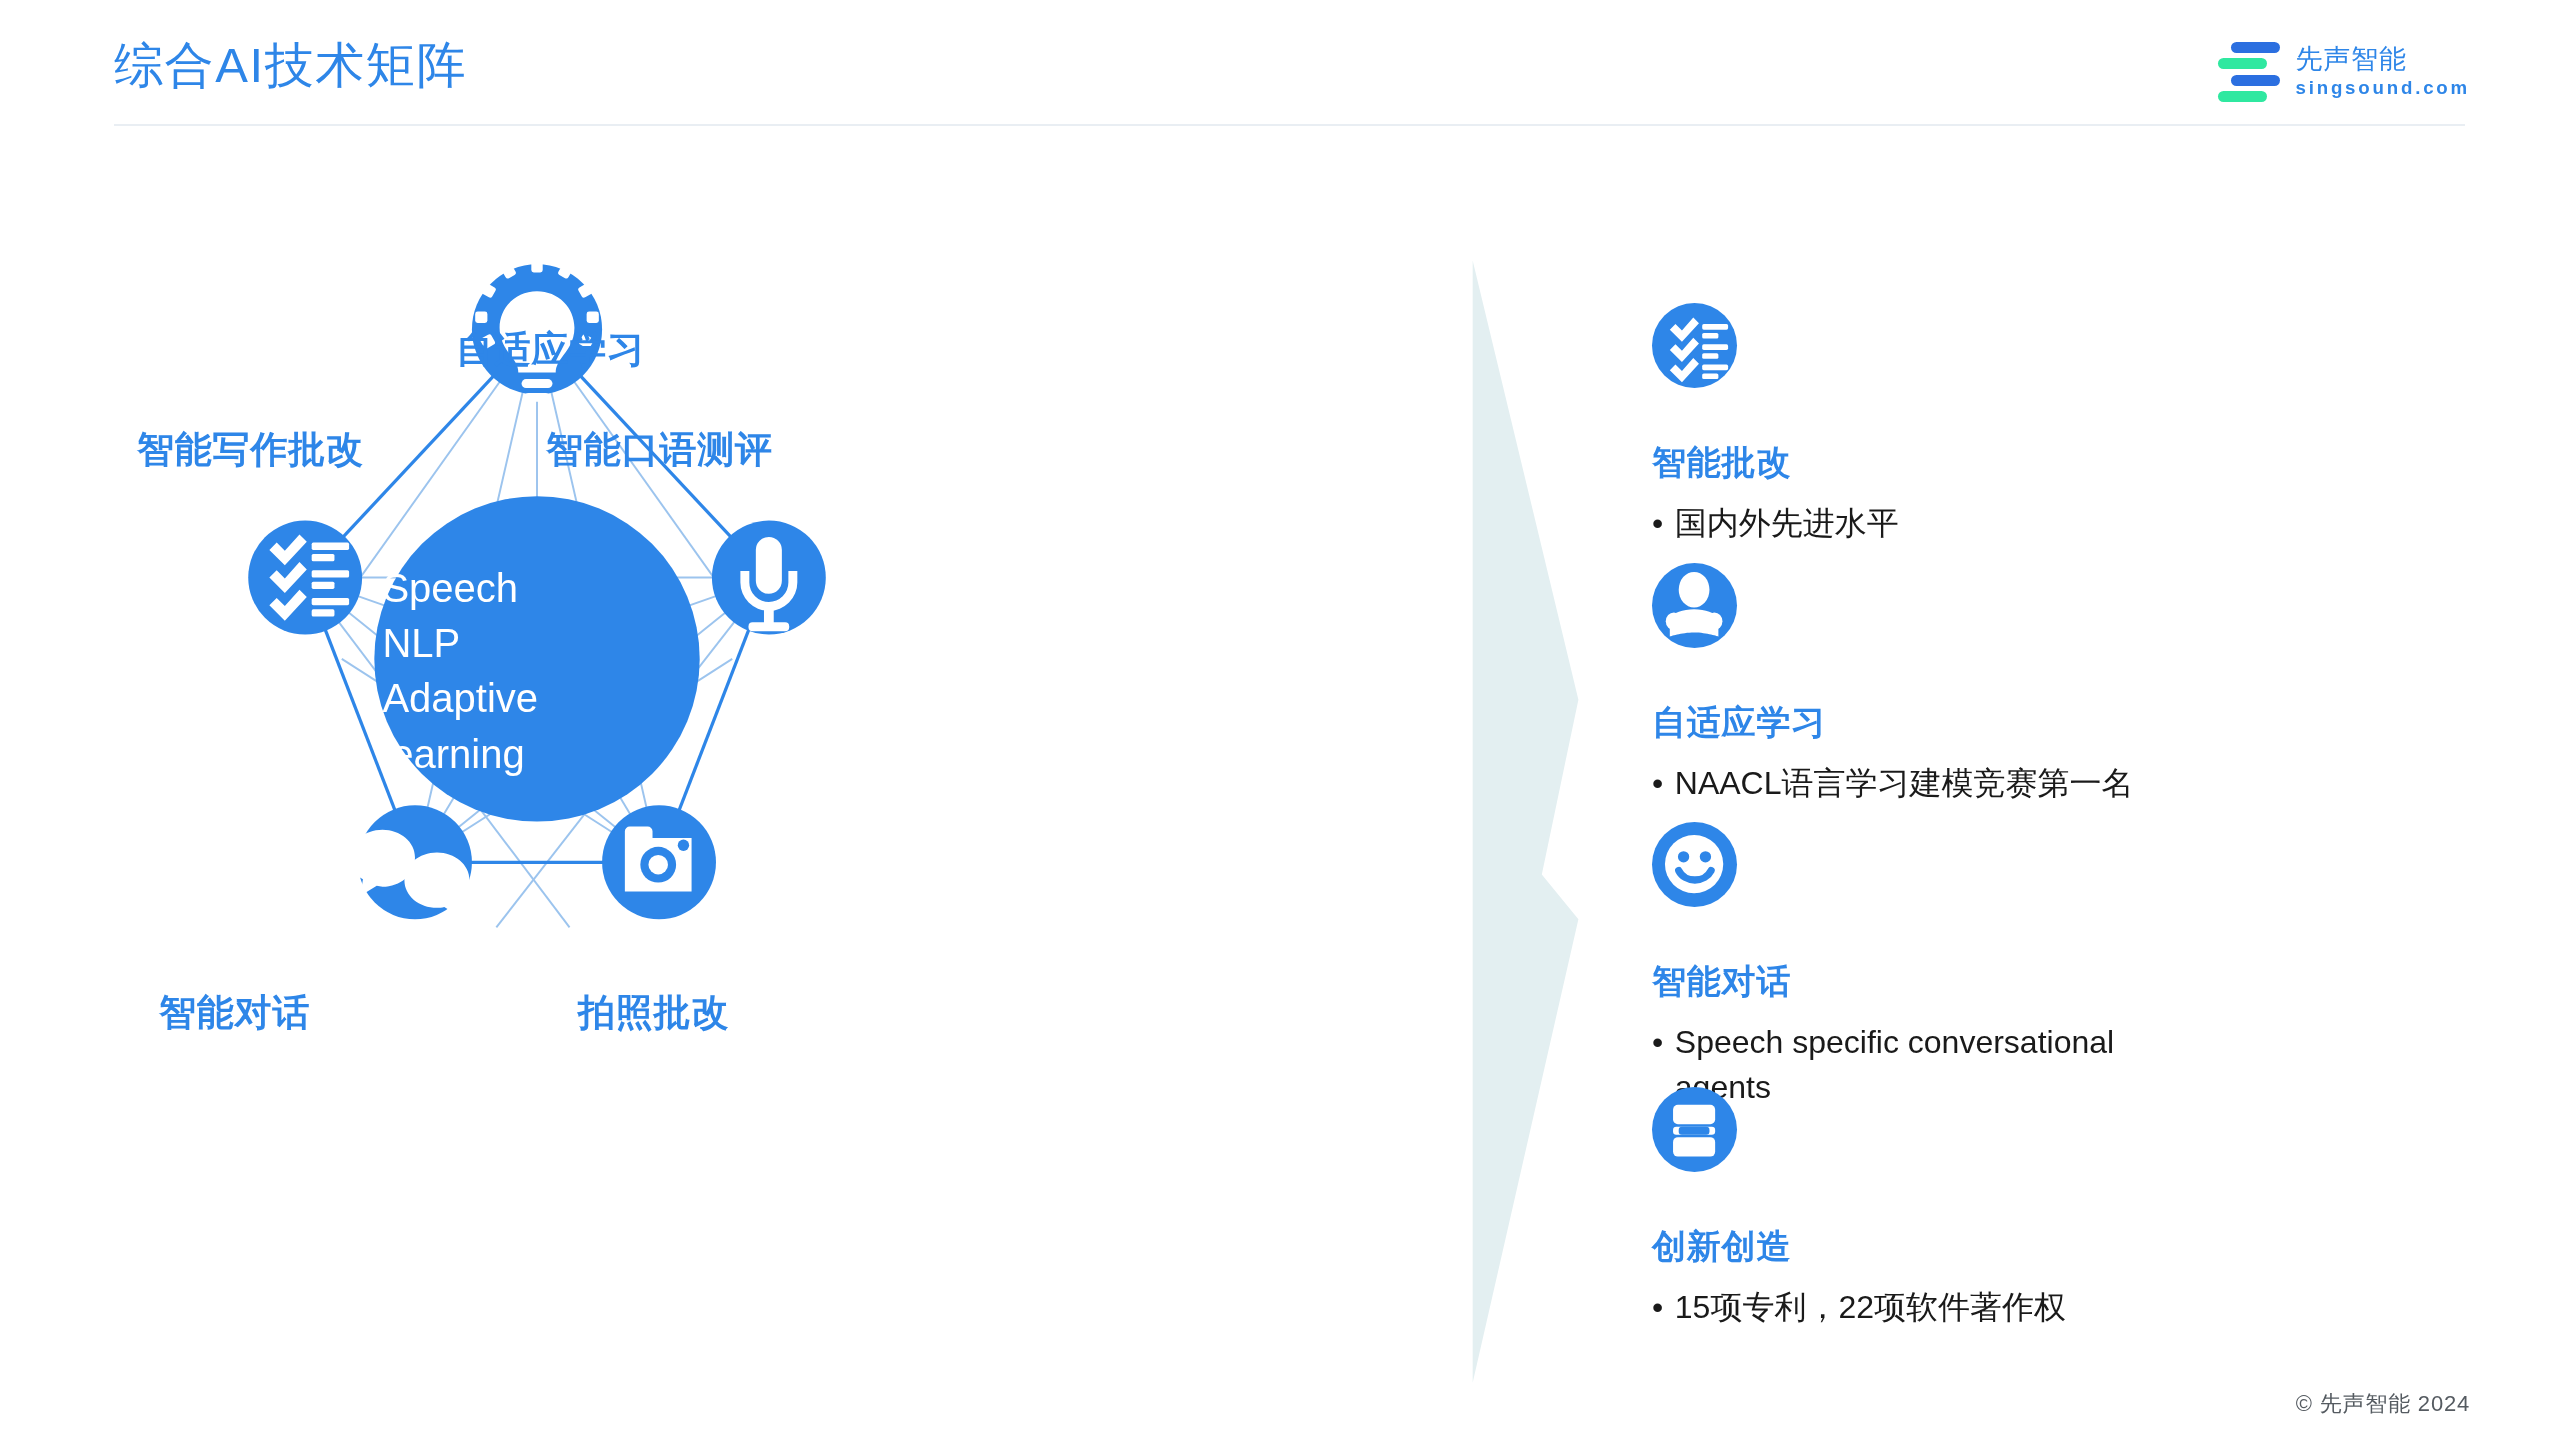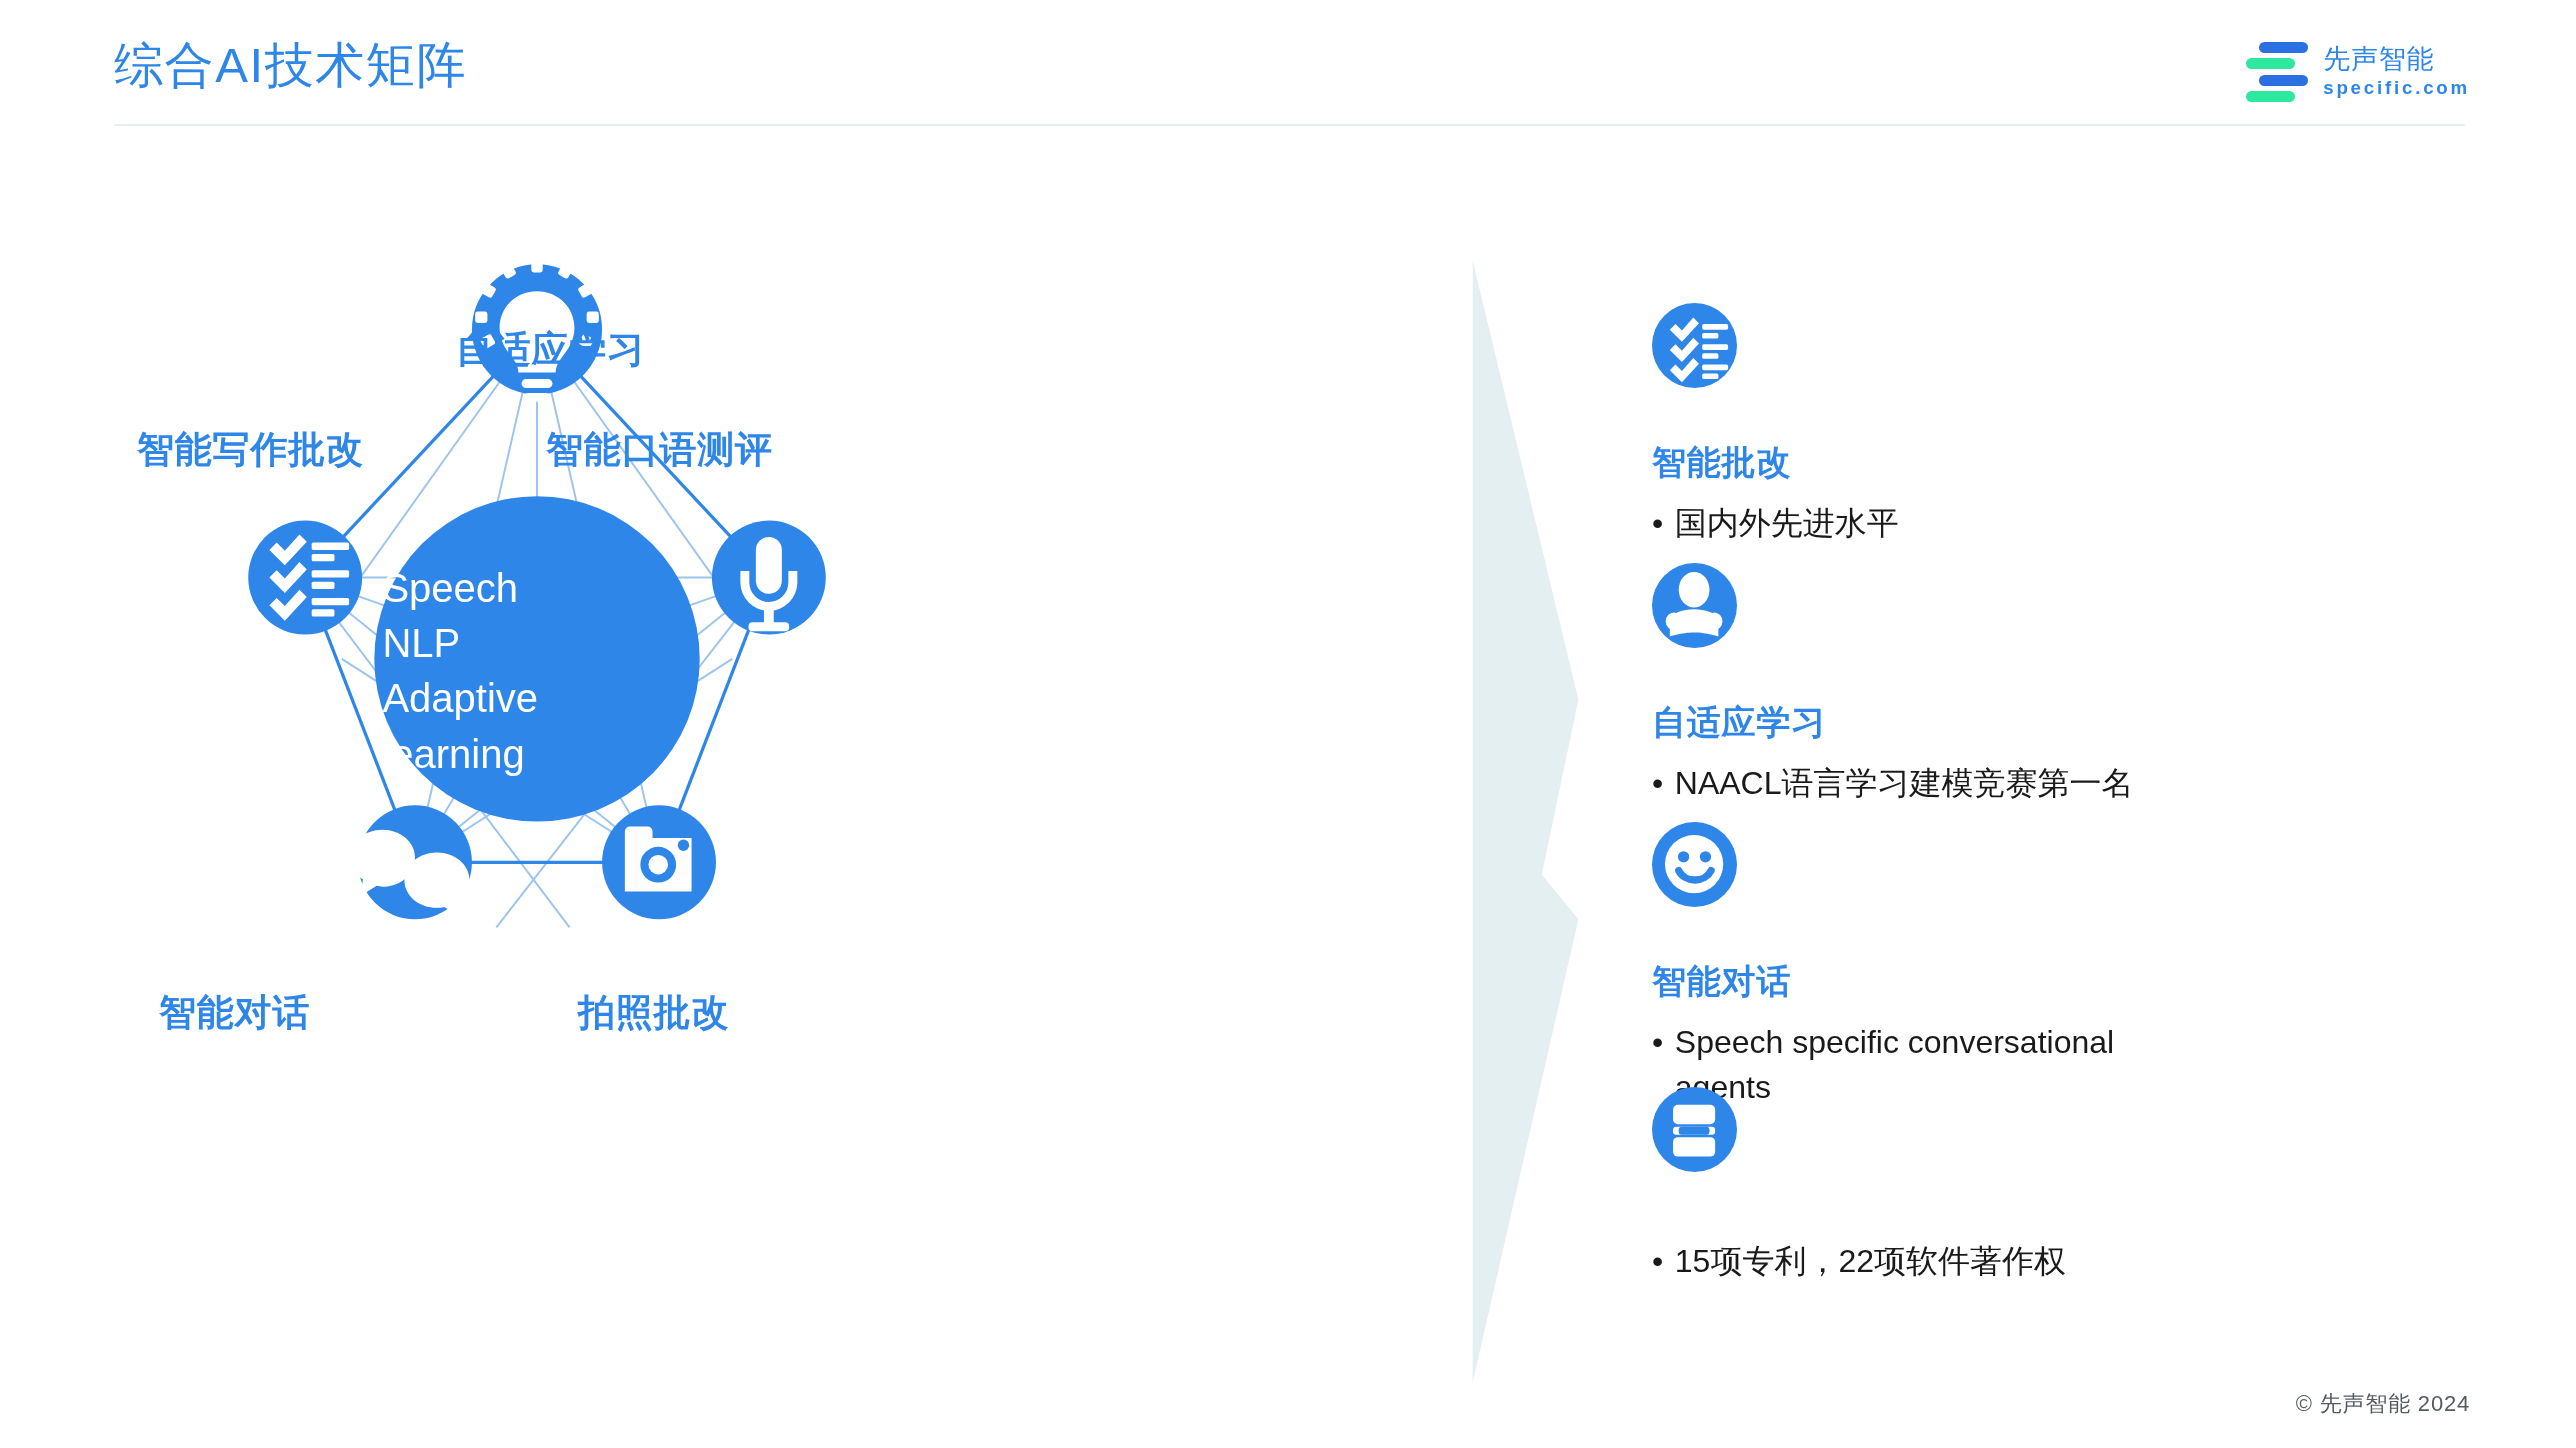--- a/index.html
+++ b/index.html
@@ -187,21 +187,21 @@
 
   <div id="logo">
     <div id="logo-mark">
       <i class="b1"></i>
         <i class="b2"></i>
         <i class="b3"></i>
         <i class="b4"></i>
     </div>
     <div id="logo-text">
       <div id="logo-name">先声智能</div>
-      <div id="logo-domain">specific.com</div>
+      <div id="logo-domain">singsound.com</div>
     </div>
   </div>
 </div>
 
 <div id="diagram">
 
   <svg width="1448" height="1164" viewBox="0 0 1780 1430">
 
     <g stroke="#9CC4EE" stroke-width="2.4" fill="none">
 
@@ -394,20 +394,21 @@
       <svg width="85" height="85" viewBox="0 0 105 105">
         <g fill="#ffffff">
           <rect x="26" y="22" width="52" height="24" rx="6"></rect>
           <rect x="26" y="49" width="52" height="10" rx="4"></rect>
           <rect x="26" y="62" width="52" height="24" rx="6"></rect>
         </g>
         <rect x="33" y="49" width="38" height="10" rx="4" fill="#2E86E8"></rect>
       </svg>
     </div>
     <div class="feature-body">
+      <div class="feature-title">创新创造</div>
       <div class="feature-bullet">
         <span class="dot">•</span>
         <span>15项专利，22项软件著作权</span>
       </div>
     </div>
   </div>
 
 </div>
 
 <div id="footer">© 先声智能 2024</div>

